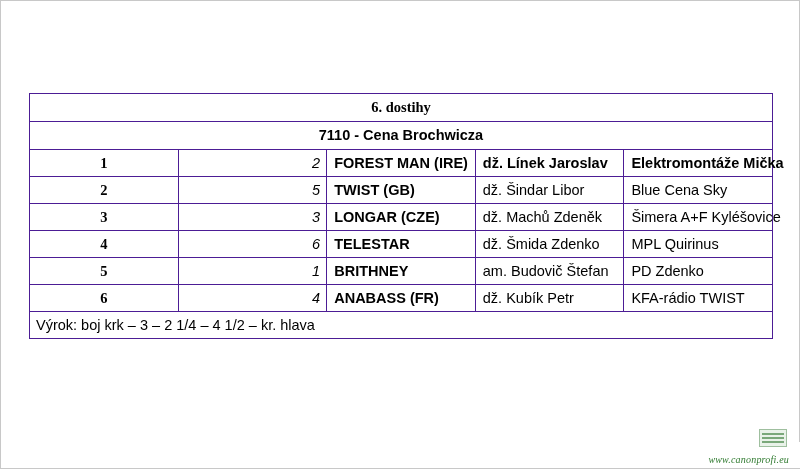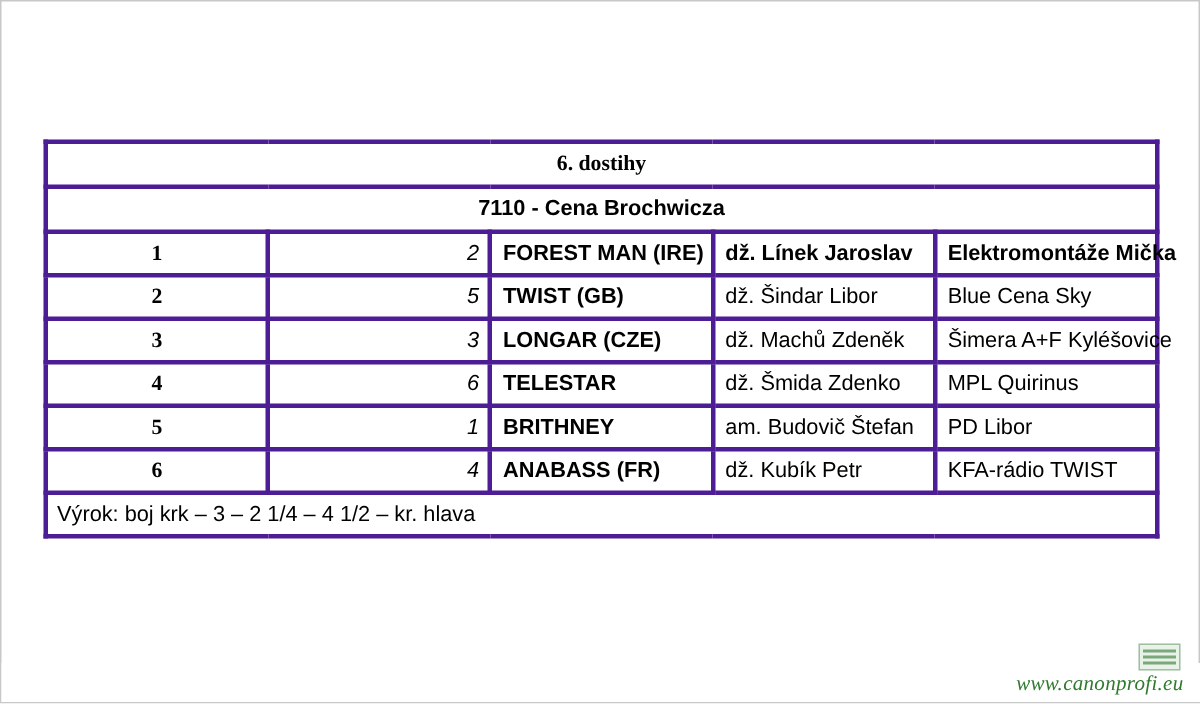--- a/index.html
+++ b/index.html
@@ -26,21 +26,21 @@
   .result-table {
     position: absolute;
     left: 28px;
     top: 92px;
     width: 744px;
     border-collapse: collapse;
     table-layout: fixed;
     background: #ffffff;
   }
   .result-table td {
-    border: 3px solid #4c1d95;
+    border: 1px solid #4c1d95;
     padding: 0;
     vertical-align: middle;
     font-size: 14.5px;
     color: #000000;
     background: #ffffff;
   }
   .title-cell {
     text-align: center;
     font-weight: bold;
     font-size: 15.5px;
@@ -106,21 +106,21 @@
     left: 0;
     bottom: 0;
     width: 800px;
     height: 26px;
     background: #ffffff;
   }
   .watermark {
     position: absolute;
     right: 12px;
     bottom: 3px;
-    font-size: 14px;
+    font-size: 10px;
     color: #2f7a2f;
     font-family: "Liberation Serif", serif;
     font-style: italic;
     letter-spacing: 0.2px;
   }
   .wm-box {
     position: absolute;
     right: 14px;
     bottom: 21px;
     width: 26px;
@@ -187,21 +187,21 @@
         <td class="col-horse">TELESTAR</td>
         <td class="col-jockey">dž. Šmida Zdenko</td>
         <td class="col-owner">MPL Quirinus</td>
       </tr>
 
       <tr class="row-entry">
         <td class="col-place">5</td>
         <td class="col-num">1</td>
         <td class="col-horse">BRITHNEY</td>
         <td class="col-jockey">am. Budovič Štefan</td>
-        <td class="col-owner">PD Libor</td>
+        <td class="col-owner">PD Zdenko</td>
       </tr>
 
       <tr class="row-entry">
         <td class="col-place">6</td>
         <td class="col-num">4</td>
         <td class="col-horse">ANABASS (FR)</td>
         <td class="col-jockey">dž. Kubík Petr</td>
         <td class="col-owner">KFA-rádio TWIST</td>
       </tr>
 

